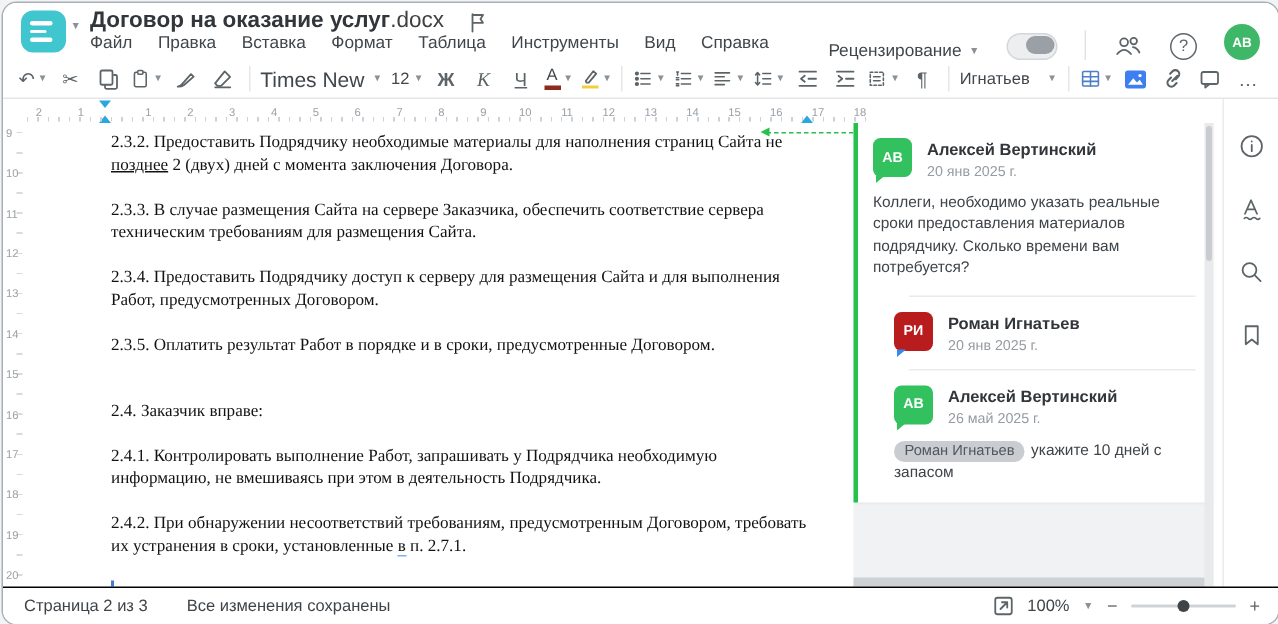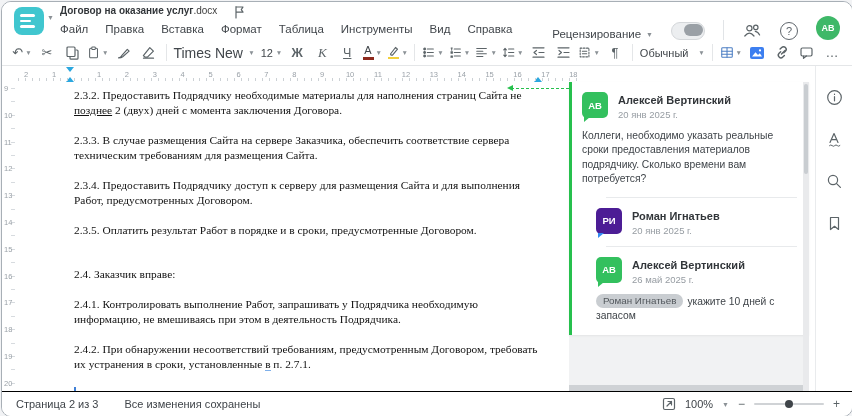--- a/index.html
+++ b/index.html
@@ -5,21 +5,21 @@
   html,body{margin:0;padding:0;background:#f2f3f5;}
   .win{position:relative;width:850px;height:414px;margin:1px;background:#fff;border:1px solid #a8afb6;
        border-radius:10px;overflow:hidden;font-family:"Liberation Sans",sans-serif;-webkit-font-smoothing:antialiased;}
   
   .header{position:absolute;top:0;left:0;right:0;height:38px;background:#fff;}
   .logo{position:absolute;left:12px;top:5px;width:30px;height:28px;border-radius:8px;background:#40c6cf;
         display:flex;flex-direction:column;justify-content:center;gap:3px;padding-left:6px;box-sizing:border-box;}
   .logo i{display:block;height:2.6px;border-radius:2px;background:#fff;}
   .logo i:nth-child(1){width:15px}.logo i:nth-child(2){width:11px}.logo i:nth-child(3){width:15px}
   .logo-caret{position:absolute;left:45px;top:12px;font-size:7px;color:#8b9196;}
-  .title-row{position:absolute;left:58px;top:3px;font-size:10px;display:flex;align-items:flex-start;}
+  .title-row{position:absolute;left:58px;top:3px;font-size:15px;display:flex;align-items:flex-end;}
   .doc-title{font-weight:bold;color:#32363a;}
   .doc-ext{color:#404040;}
   .flag{margin-left:16px;}
   .menu-row{position:absolute;left:58px;top:21px;display:flex;gap:17px;font-size:11.5px;color:#41464b;}
   .menu-row span{cursor:default;}
   .hdr-right{position:absolute;right:12px;top:0;height:38px;display:flex;align-items:flex-end;gap:18px;}
   .review{font-size:11.5px;color:#41464b;display:flex;align-items:center;gap:5px;}
   .caret{font-size:7px;color:#8b9196;}
   .toggle{width:32px;height:16px;border-radius:9px;background:#eceef0;border:1px solid #d4d7da;position:relative;}
   .toggle i{position:absolute;right:1px;top:1px;width:19px;height:12px;border-radius:7px;background:#9aa0a6;}
@@ -76,21 +76,21 @@
                 padding:10px 12px 12px 10px;box-shadow:0 1px 2px rgba(0,0,0,.06);}
   .comment{margin:0;}
   .comment.reply{margin-left:14px;}
   .c-div{height:1px;background:#e8eaec;margin:10px 0 10px 24px;}
   .c-head{display:flex;align-items:flex-start;gap:10px;}
   .c-avatar{position:relative;width:26px;height:26px;border-radius:5px;color:#fff;font-size:9.5px;font-weight:bold;
             display:flex;align-items:center;justify-content:center;flex:0 0 auto;}
   .c-avatar::after{content:"";position:absolute;left:2px;bottom:-4px;width:0;height:0;
             border-top:5px solid currentColor;border-right:6px solid transparent;}
   .c-avatar.green{background:#33c05e;color:#33c05e;}
-  .c-avatar.blue{background:#4c1d95;color:#338bf2;}
+  .c-avatar.blue{background:#b91c1c;color:#338bf2;}
   .c-avatar span{color:#fff;}
   .c-name{font-size:11px;font-weight:bold;color:#32363a;padding-top:2px;}
   .c-date{font-size:9.5px;color:#969ca2;margin-top:3px;}
   .c-text{font-size:10.3px;color:#3f4449;line-height:1.4;margin-top:9px;}
   .comment.reply .c-text{margin-left:0;}
   .pill{display:inline-block;background:#c9cdd1;color:#53585d;border-radius:8px;
         padding:0.5px 7px;font-size:9.8px;margin-right:4px;}
   .panel-bottom{position:absolute;left:0;right:6px;bottom:0;height:7px;background:#cfd2d5;}
   .panel-scroll{position:absolute;right:0;top:0;bottom:0;width:6px;background:#e9eaec;}
   .panel-scroll i{position:absolute;top:2px;left:1px;width:4px;height:90px;border-radius:2px;background:#c9cdd1;}
@@ -256,21 +256,21 @@
     <span class="tb">
       <svg class="ic" width="15" height="15" viewBox="0 0 15 15">
           <rect x="2.5" y="2.5" width="10" height="10" stroke-dasharray="2 1.6"></rect>
           <path d="M5 6 h5 M5 9 h5"></path>
         </svg>
         <span class="dd">▼</span>
     </span>
     <span class="tb">¶</span>
     <span class="tsep"></span>
     <span class="tb">
-        <span class="style-name">Обычный</span>
+        <span class="style-name">Игнатьев</span>
         <span class="dd">▼</span>
       </span>
     <span class="tsep"></span>
     <span class="tb">
       <svg class="ic" width="16" height="15" viewBox="0 0 16 15" style="stroke:#4d7fc4">
           <rect x="2" y="2" width="12" height="11" rx="1"></rect>
           <path d="M2 6 h12 M2 9.5 h12 M8 2 v11"></path>
         </svg>
         <span class="dd">▼</span>
     </span>

